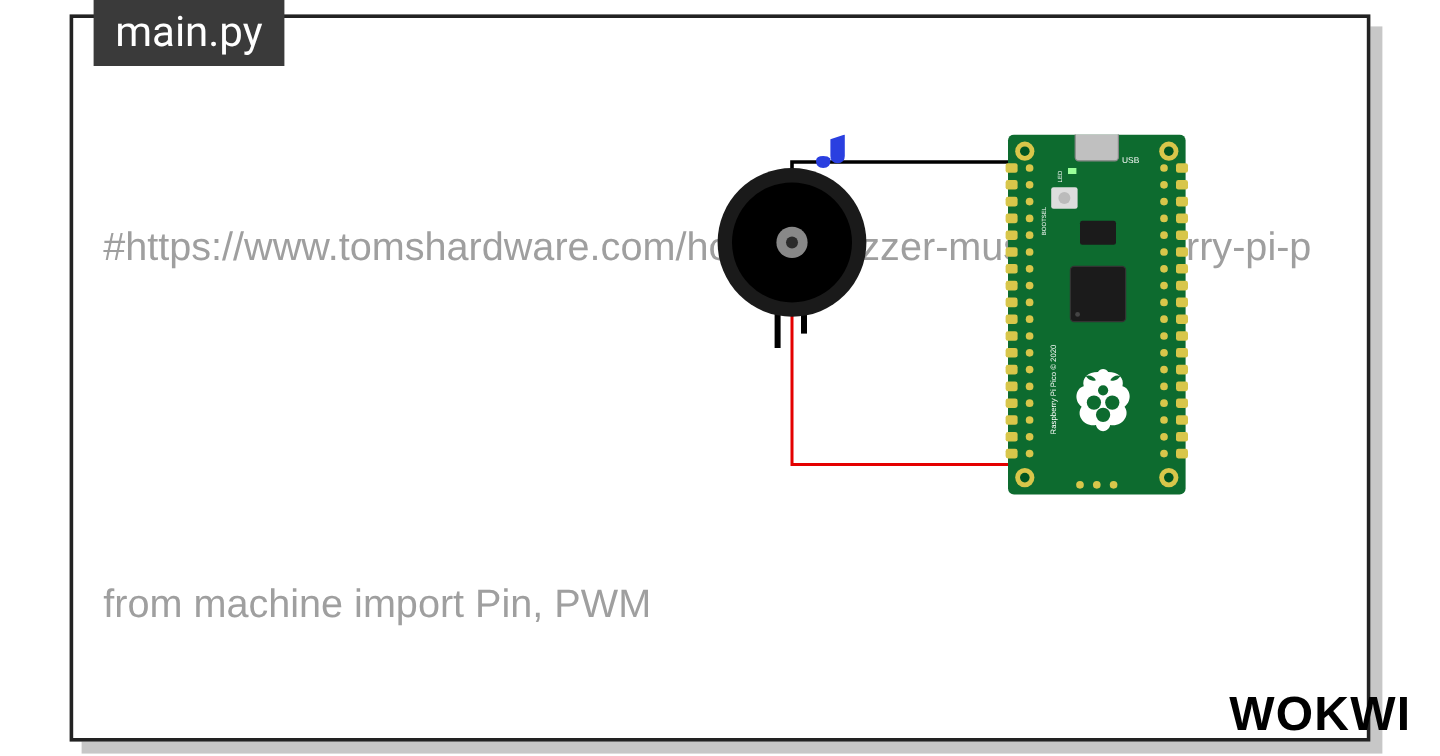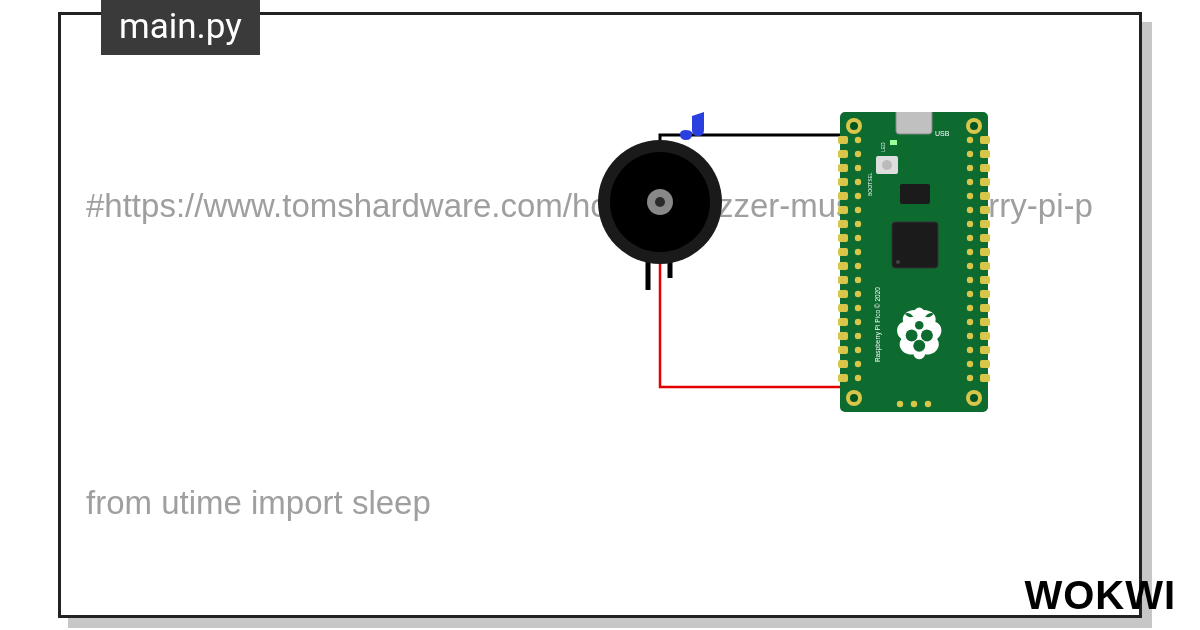--- a/index.html
+++ b/index.html
@@ -24,21 +24,20 @@
   .file-tab {
     position: absolute;
     left: 78px;
     top: 0;
     background: #3a3a3a;
     color: #fff;
     font-size: 35px;
     padding: 6px 18px 8px 18px;
     font-weight: 400;
     z-index: 2;
-    margin-left: 23px;
   }
   .code-area {
     position: absolute;
     left: 86px;
     top: 82px;
     width: 1040px;
     color: #9f9f9f;
     font-size: 33px;
     line-height: 1.5;
     font-family: "Segoe UI", Arial, sans-serif;
@@ -68,20 +67,21 @@
 </head>
 <body>
 
 <div class="frame"></div>
 
 <div class="file-tab">main.py</div>
 
 <div class="code-area">
   <span class="code-line">#https://www.tomshardware.com/how-to/buzzer-music-raspberry-pi-p</span>
   <span class="code-line"></span>
+  <span class="code-line">from machine import Pin, PWM</span>
   <span class="code-line">from utime import sleep</span>
   
   
   
   
   
   
 </div>
 
 <div class="circuit-area">

